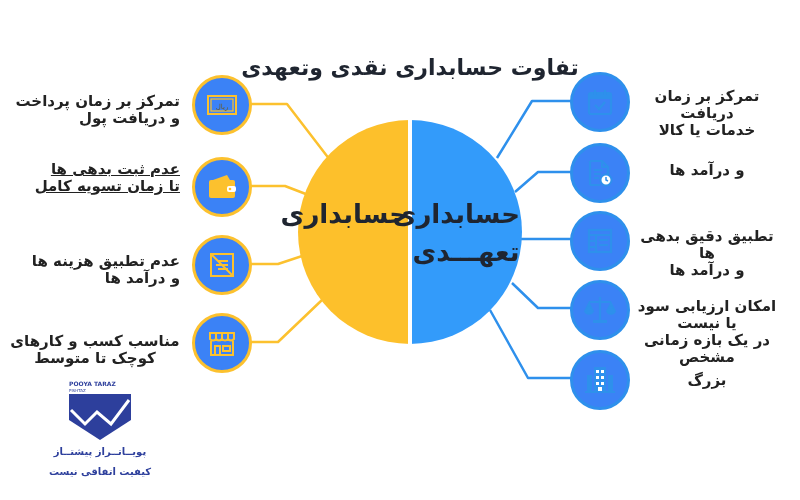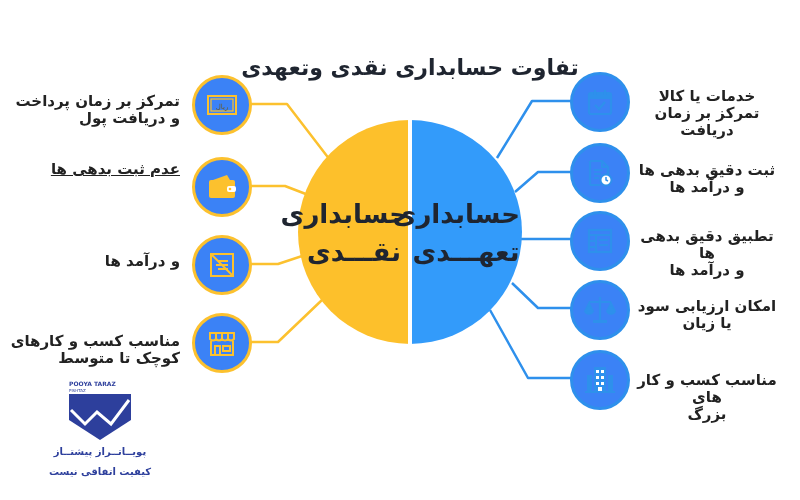--- a/index.html
+++ b/index.html
@@ -41,21 +41,20 @@
   </g>
 </svg>
 
 <div class="big">
   <div class="half left"></div>
   <div class="half right"></div>
 </div>
 
 <div class="center-label" style="left:300px; top:195px; width:108px;">
   <div>حسابداری</div>
-  <div>نقـــدی</div>
 </div>
 <div class="center-label" style="left:412px; top:195px; width:108px;">
   <div>حسابداری</div>
   <div>تعهـــدی</div>
 </div>
 
 <div class="icircle y" style="left:192px; top:75px;">
   <svg width="30" height="20" viewBox="0 0 30 20">
       <rect x="1" y="1" width="28" height="18" fill="none" stroke="#fcc12e" stroke-width="2"></rect>
       <rect x="4" y="4" width="22" height="12" fill="none" stroke="#fcc12e" stroke-width="1.2"></rect>
@@ -70,78 +69,79 @@
 <div class="icircle y" style="left:192px; top:157px;">
   <svg width="30" height="26" viewBox="0 0 30 26">
       <path d="M6 6 L20 1 L23 6 Z" fill="#fcc12e"></path>
       <rect x="2" y="6" width="26" height="18" rx="2" fill="#fcc12e"></rect>
       <rect x="20" y="12" width="9" height="6" rx="2" fill="#fff"></rect>
       <circle cx="23" cy="15" r="1.3" fill="#fcc12e"></circle>
     </svg>
 </div>
 <div class="item-text left" style="left:10px; top:161px;text-decoration:underline;">
   <div>عدم ثبت بدهی ها</div>
+  <div>تا زمان تسویه کامل</div>
 </div>
 
 <div class="icircle y" style="left:192px; top:235px;">
   <svg width="26" height="26" viewBox="0 0 26 26">
       <rect x="2" y="2" width="22" height="22" fill="none" stroke="#fcc12e" stroke-width="2"></rect>
       <line x1="9" y1="9" x2="19" y2="9" stroke="#fcc12e" stroke-width="2"></line>
       <line x1="7" y1="13" x2="19" y2="13" stroke="#fcc12e" stroke-width="2"></line>
       <line x1="9" y1="17" x2="19" y2="17" stroke="#fcc12e" stroke-width="2"></line>
       <line x1="3" y1="3" x2="23" y2="23" stroke="#fcc12e" stroke-width="2"></line>
     </svg>
 </div>
 <div class="item-text left" style="left:10px; top:253px;">
+  <div>عدم تطبیق هزینه ها</div>
   <div>و درآمد ها</div>
 </div>
 
 <div class="icircle y" style="left:192px; top:313px;">
   <svg width="30" height="28" viewBox="0 0 30 28">
       <path d="M3 4 H27 V10 Q24 13 21 10 Q18 13 15 10 Q12 13 9 10 Q6 13 3 10 Z" fill="none" stroke="#fcc12e" stroke-width="2"></path>
       <line x1="9" y1="4" x2="9" y2="10" stroke="#fcc12e" stroke-width="2"></line>
       <line x1="15" y1="4" x2="15" y2="10" stroke="#fcc12e" stroke-width="2"></line>
       <line x1="21" y1="4" x2="21" y2="10" stroke="#fcc12e" stroke-width="2"></line>
       <path d="M4 12 V26 H26 V12" fill="none" stroke="#fcc12e" stroke-width="2"></path>
       <path d="M8 26 V17 H13 V26" fill="none" stroke="#fcc12e" stroke-width="2"></path>
       <rect x="16" y="17" width="7" height="5" fill="none" stroke="#fcc12e" stroke-width="2"></rect>
     </svg>
 </div>
-<div class="item-text left" style="left:10px; top:333px;">
+<div class="item-text left" style="left:10px; top:333px;text-align:center;">
   <div>مناسب کسب و کارهای</div>
   <div>کوچک تا متوسط</div>
 </div>
 
 <div class="icircle b" style="left:570px; top:72px;">
   <svg width="28" height="28" viewBox="0 0 28 28">
       <rect x="3" y="5" width="22" height="21" rx="2" fill="none" stroke="#2e90ec" stroke-width="2.2"></rect>
       <rect x="3" y="5" width="22" height="6" fill="#2e90ec"></rect>
       <line x1="9" y1="2" x2="9" y2="7" stroke="#2e90ec" stroke-width="2.2"></line>
       <line x1="19" y1="2" x2="19" y2="7" stroke="#2e90ec" stroke-width="2.2"></line>
       <polyline points="9,17 13,21 19,14" fill="none" stroke="#2e90ec" stroke-width="2.4"></polyline>
     </svg>
 </div>
 <div class="item-text right" style="left:632px; top:88px;">
+  <div>تمرکز بر زمان دریافت</div>
   <div>خدمات یا کالا</div>
-  <div>تمرکز بر زمان دریافت</div>
 </div>
 
 <div class="icircle b" style="left:570px; top:143px;">
   <svg width="28" height="28" viewBox="0 0 28 28">
       <path d="M4 2 H16 L22 8 V16 M14 26 H4 Z M4 2 V26" fill="none" stroke="#2e90ec" stroke-width="2.2"></path>
       <path d="M16 2 V8 H22" fill="none" stroke="#2e90ec" stroke-width="2"></path>
       <line x1="8" y1="11" x2="16" y2="11" stroke="#2e90ec" stroke-width="2"></line>
       <line x1="8" y1="15" x2="15" y2="15" stroke="#2e90ec" stroke-width="2"></line>
       <line x1="8" y1="19" x2="13" y2="19" stroke="#2e90ec" stroke-width="2"></line>
       <circle cx="20" cy="21" r="5.5" fill="#fff" stroke="#2e90ec" stroke-width="2"></circle>
       <polyline points="20,18 20,21 22,22" fill="none" stroke="#2e90ec" stroke-width="1.5"></polyline>
     </svg>
 </div>
 <div class="item-text right" style="left:632px; top:162px;">
-  <div>ثبت دقیق بدهی ها</div>
   <div>و درآمد ها</div>
 </div>
 
 <div class="icircle b" style="left:570px; top:211px;">
   <svg width="28" height="28" viewBox="0 0 28 28">
       <rect x="3" y="3" width="22" height="22" fill="none" stroke="#2e90ec" stroke-width="2.2"></rect>
       <line x1="3" y1="8" x2="25" y2="8" stroke="#2e90ec" stroke-width="2"></line>
       <line x1="10" y1="8" x2="10" y2="25" stroke="#2e90ec" stroke-width="2"></line>
       <line x1="3" y1="14" x2="10" y2="14" stroke="#2e90ec" stroke-width="2"></line>
       <line x1="3" y1="20" x2="10" y2="20" stroke="#2e90ec" stroke-width="2"></line>
@@ -157,40 +157,40 @@
 <div class="icircle b" style="left:570px; top:280px;">
   <svg width="32" height="30" viewBox="0 0 32 30">
       <line x1="16" y1="2" x2="16" y2="25" stroke="#2e90ec" stroke-width="2.2"></line>
       <line x1="5" y1="7" x2="27" y2="7" stroke="#2e90ec" stroke-width="2"></line>
       <path d="M1 16 L5 8 L9 16 Z M1 16 A4 3 0 0 0 9 16" fill="#2e90ec" stroke="#2e90ec" stroke-width="1.5"></path>
       <path d="M23 16 L27 8 L31 16 Z M23 16 A4 3 0 0 0 31 16" fill="#2e90ec" stroke="#2e90ec" stroke-width="1.5"></path>
       <rect x="9" y="25" width="14" height="3" fill="#2e90ec"></rect>
     </svg>
 </div>
 <div class="item-text right" style="left:632px; top:298px;">
-  <div>امکان ارزیابی سود یا زیان</div>
+  <div>امکان ارزیابی سود یا نیست</div>
+  <div>در یک بازه زمانی مشخص</div>
 </div>
 
 <div class="icircle b" style="left:570px; top:350px;">
   <svg width="32" height="30" viewBox="0 0 32 30">
       <rect x="10" y="2" width="12" height="24" fill="#2e90ec"></rect>
       <rect x="3" y="10" width="5" height="16" fill="#2e90ec"></rect>
       <rect x="24" y="10" width="5" height="16" fill="#2e90ec"></rect>
       <rect x="12" y="5" width="3" height="3" fill="#fff"></rect>
       <rect x="17" y="5" width="3" height="3" fill="#fff"></rect>
       <rect x="12" y="11" width="3" height="3" fill="#fff"></rect>
       <rect x="17" y="11" width="3" height="3" fill="#fff"></rect>
       <rect x="12" y="17" width="3" height="3" fill="#fff"></rect>
       <rect x="17" y="17" width="3" height="3" fill="#fff"></rect>
       <rect x="14" y="22" width="4" height="4" fill="#fff"></rect>
       <rect x="1" y="26" width="30" height="2" fill="#2e90ec"></rect>
     </svg>
 </div>
 <div class="item-text right" style="left:632px; top:372px;">
-  <div>مناسب کسب و کار های</div>
   <div>بزرگ</div>
 </div>
 
 <div class="logo">
   <svg width="66" height="60" viewBox="0 0 66 60" style="margin-left:7px;">
     <text x="2" y="6" font-size="6" font-weight="bold" fill="#2d3f9c" font-family="DejaVu Sans, sans-serif">POOYA TARAZ</text>
     <text x="2" y="12" font-size="4" fill="#2d3f9c" font-family="DejaVu Sans, sans-serif">PISHTAZ</text>
     <path d="M2 14 H64 V40 L33 60 L2 40 Z" fill="#2d3f9c"></path>
     <polyline points="4,30 18,44 30,32 44,44 62,20" fill="none" stroke="#fff" stroke-width="3"></polyline>
   </svg>

